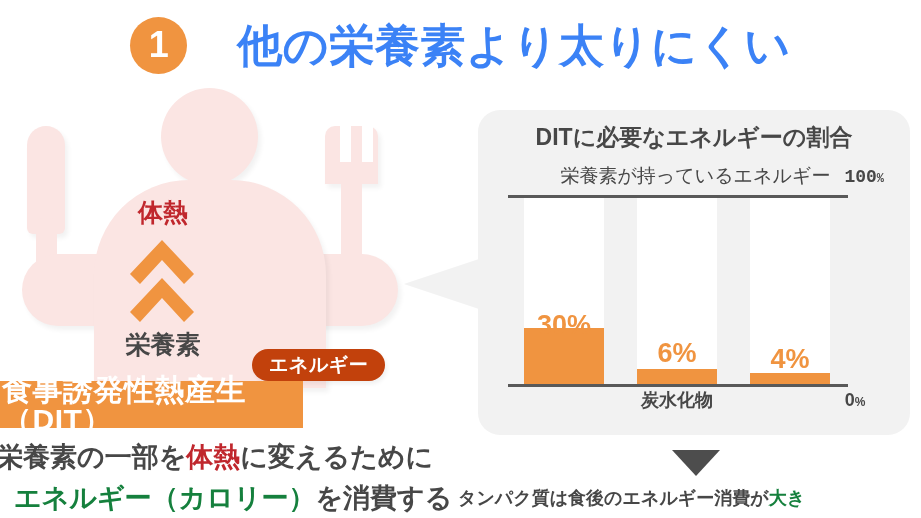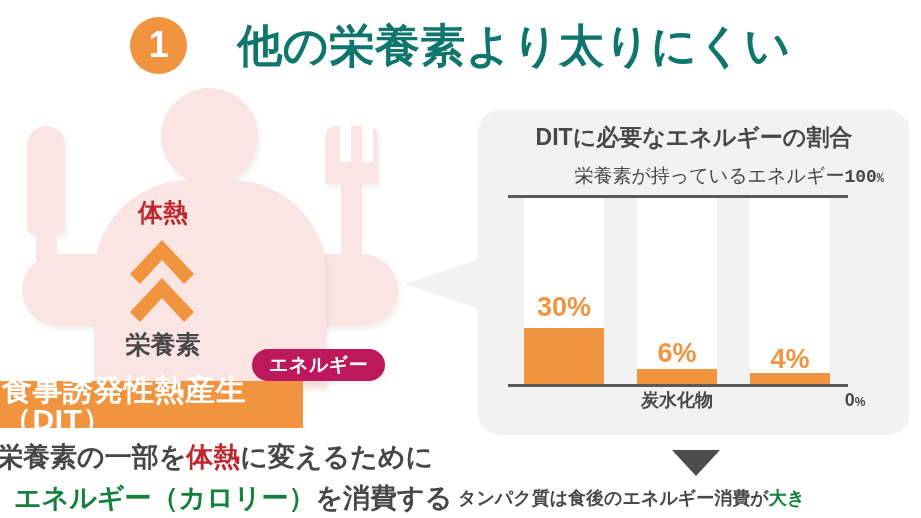--- a/index.html
+++ b/index.html
@@ -41,21 +41,21 @@
     font-weight: bold;
     display: flex;
     align-items: center;
     justify-content: center;
     line-height: 1;
     flex: 0 0 auto;
   }
   #page-title {
     font-size: 45px;
     font-weight: bold;
-    color: #0f766e;
+    color: #3b82f6;
     letter-spacing: 0.5px;
     line-height: 1;
     white-space: nowrap;
     margin-left: 28px;
   }
 
   
   #illustration {
     position: absolute;
     left: 0;
@@ -178,21 +178,21 @@
   }
   #chevrons svg { display: block; }
 
   #energy-pill {
     position: absolute;
     left: 252px;
     top: 271px;
     height: 32px;
     padding: 0 17px;
     border-radius: 16px;
-    background: #be185d;
+    background: #c2410c;
     color: #ffffff;
     font-size: 19px;
     font-weight: bold;
     display: flex;
     align-items: center;
     justify-content: center;
     letter-spacing: 0.5px;
     box-shadow: 2px 3px 4px rgba(0,0,0,0.06);
   }
 
@@ -230,20 +230,21 @@
     line-height: 1;
   }
   #chart-subtitle-row {
     position: absolute;
     left: 30px;
     top: 56px;
     width: 376px;
     display: flex;
     align-items: baseline;
     justify-content: flex-end;
+    gap: 14px;
   }
   #chart-subtitle {
     font-size: 19px;
     color: #474747;
     line-height: 1;
   }
   #top-value {
     font-size: 18px;
     font-weight: bold;
     color: #474747;
@@ -433,21 +434,21 @@
       <div id="chart-subtitle">栄養素が持っているエネルギー</div>
       <div id="top-value"><span>100</span><span class="pct">%</span></div>
     </div>
 
     <div id="plot">
       <div id="axis-top"></div>
       <div id="axis-bottom"></div>
 
       <div class="col" style="left:16px">
         <div class="col-track" style="height:56px"></div>
-        <div class="col-value" style="top:96px">30%</div>
+        <div class="col-value" style="top:114px">30%</div>
       </div>
 
       <div class="col" style="left:129px">
         <div class="col-track" style="height:15px"></div>
         <div class="col-value" style="top:142px">6%</div>
       </div>
       <div class="col-label" style="left:113px">炭水化物</div>
 
       <div class="col" style="left:242px">
         <div class="col-track" style="height:11px"></div>

